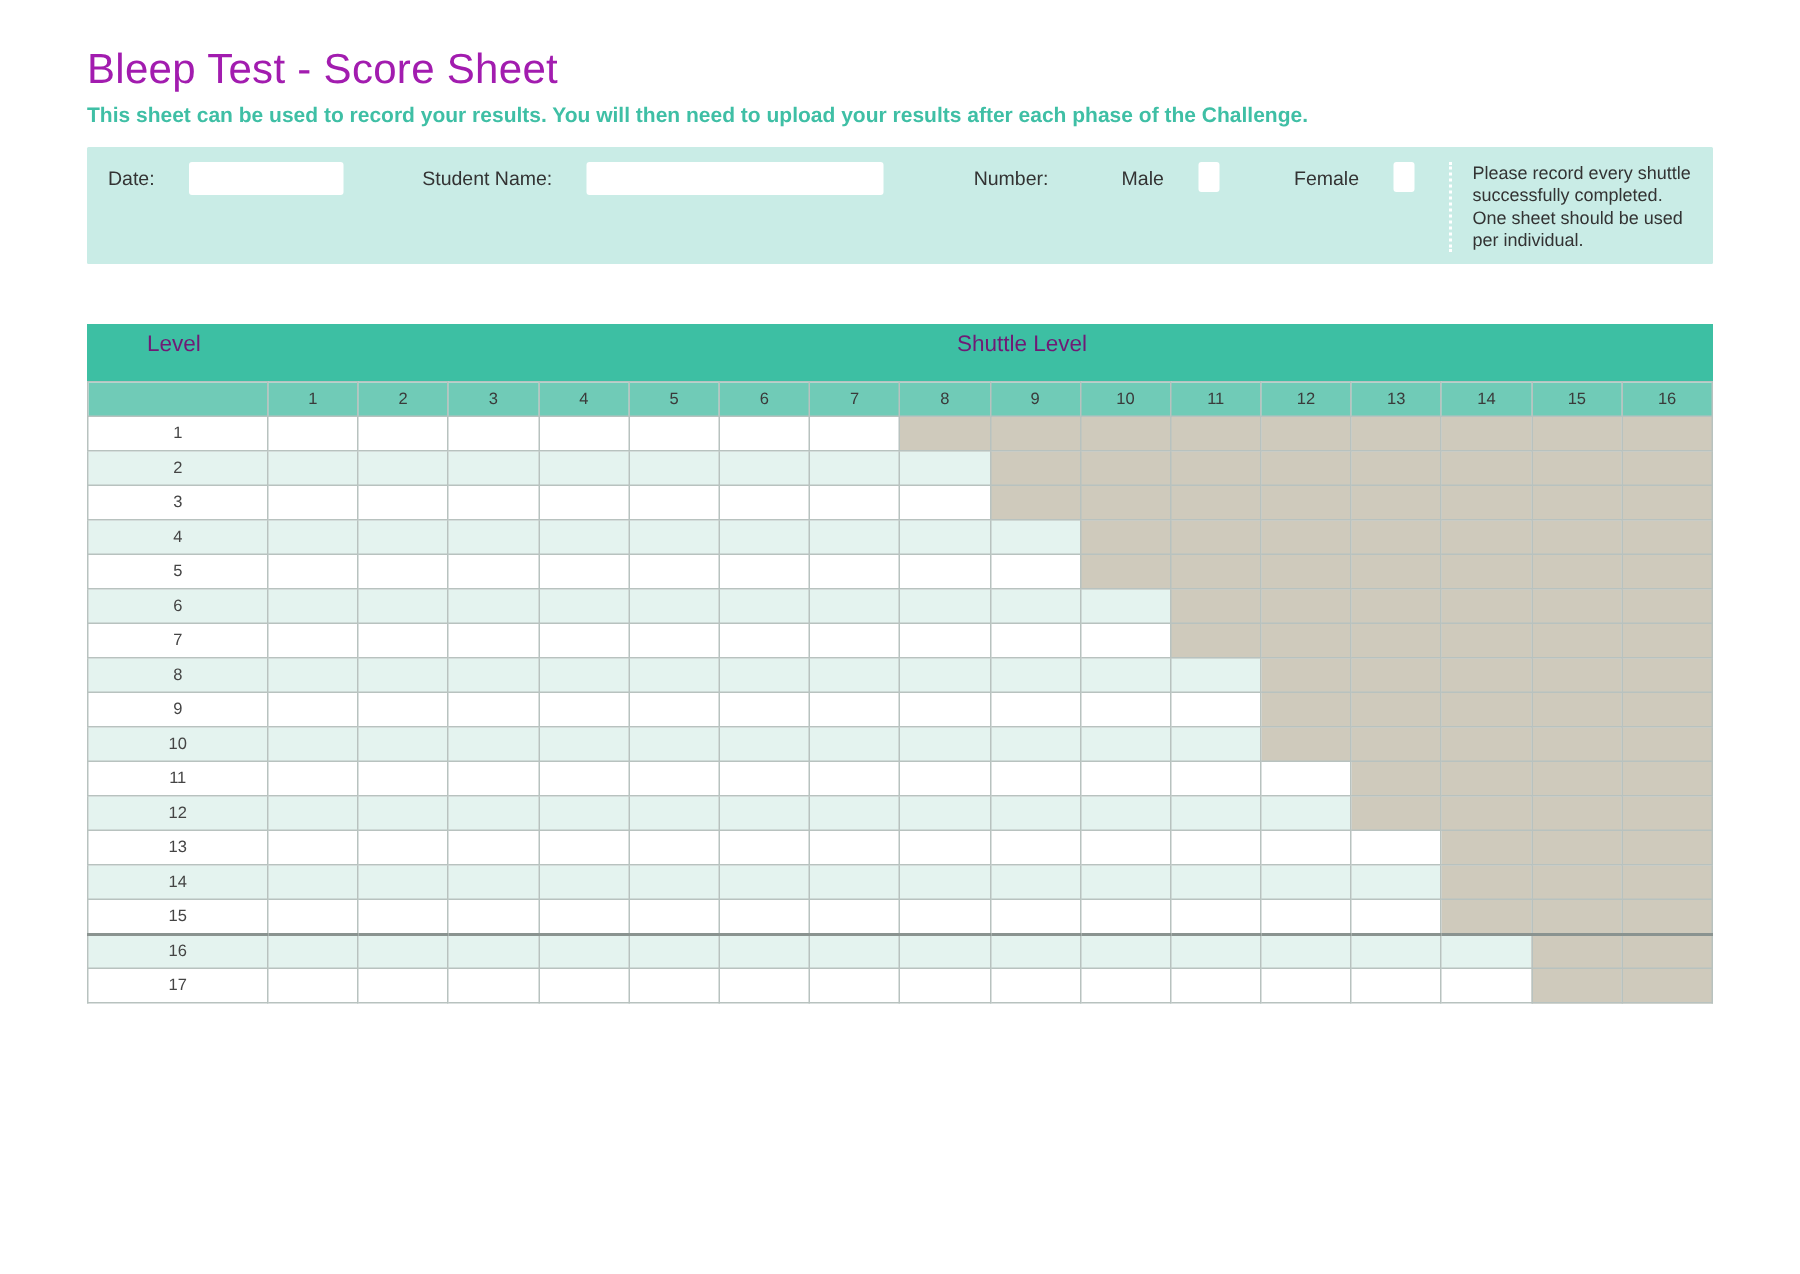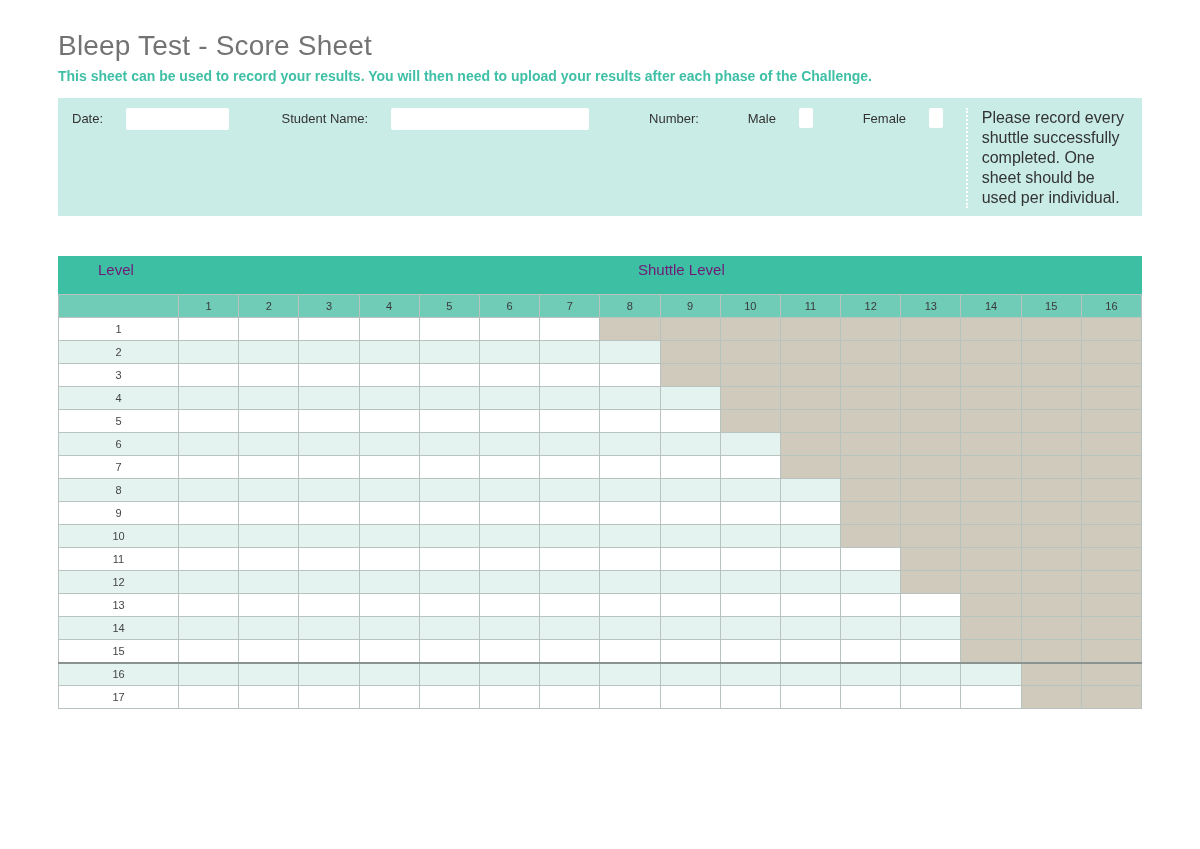--- a/index.html
+++ b/index.html
@@ -11,21 +11,21 @@
     height: 849px;
     position: relative;
   }
   .page {
     padding: 30px 58px 10px 58px;
   }
   h1.title {
     margin: 0 0 6px 0;
     font-weight: 400;
     font-size: 28px;
-    color: #737373;
+    color: #a21caf;
     letter-spacing: 0.2px;
   }
   .subtitle {
     margin: 0 0 14px 0;
     font-size: 14px;
     font-weight: 700;
     color: #3fbfa5;
   }
   .form-bar {
     display: flex;
@@ -44,21 +44,21 @@
     background: #fff;
     height: 22px;
     border-radius: 2px;
   }
   .input-date { width: 150px; }
   .input-name { width: 290px; }
   .gender-box { width: 20px; height: 20px; background:#fff; border-radius:2px; display:inline-block; }
   .notes {
     margin-left: auto;
     width: 230px;
-    font-size: 16px;
+    font-size: 12px;
     line-height: 1.25;
     color: #333;
     position: relative;
     padding-left: 16px;
   }
   .notes::before{
     content:"";
     position:absolute;
     left:0; top:0; bottom:0;
     border-left: 2px dotted #fff;

